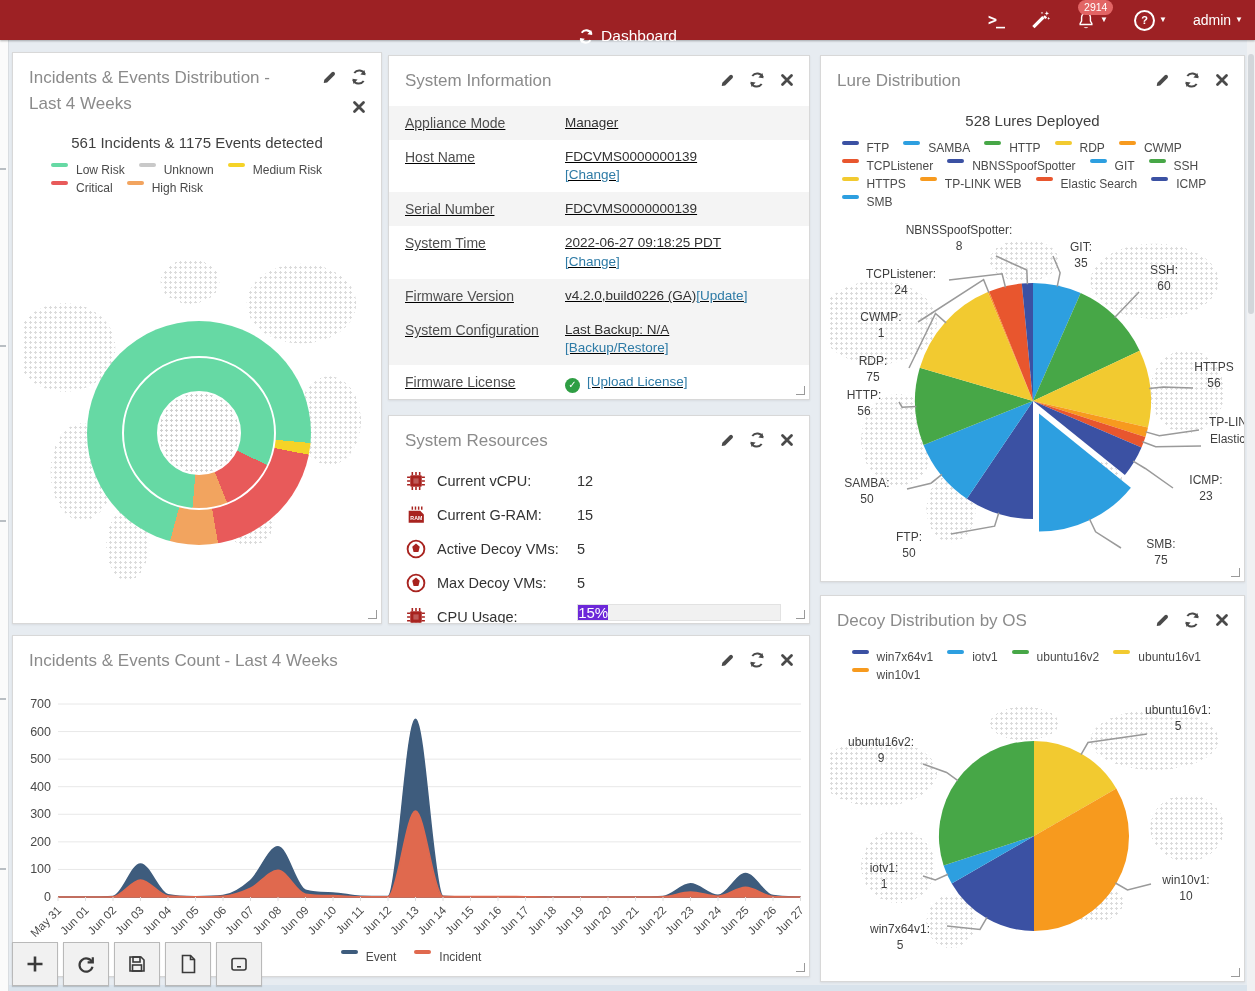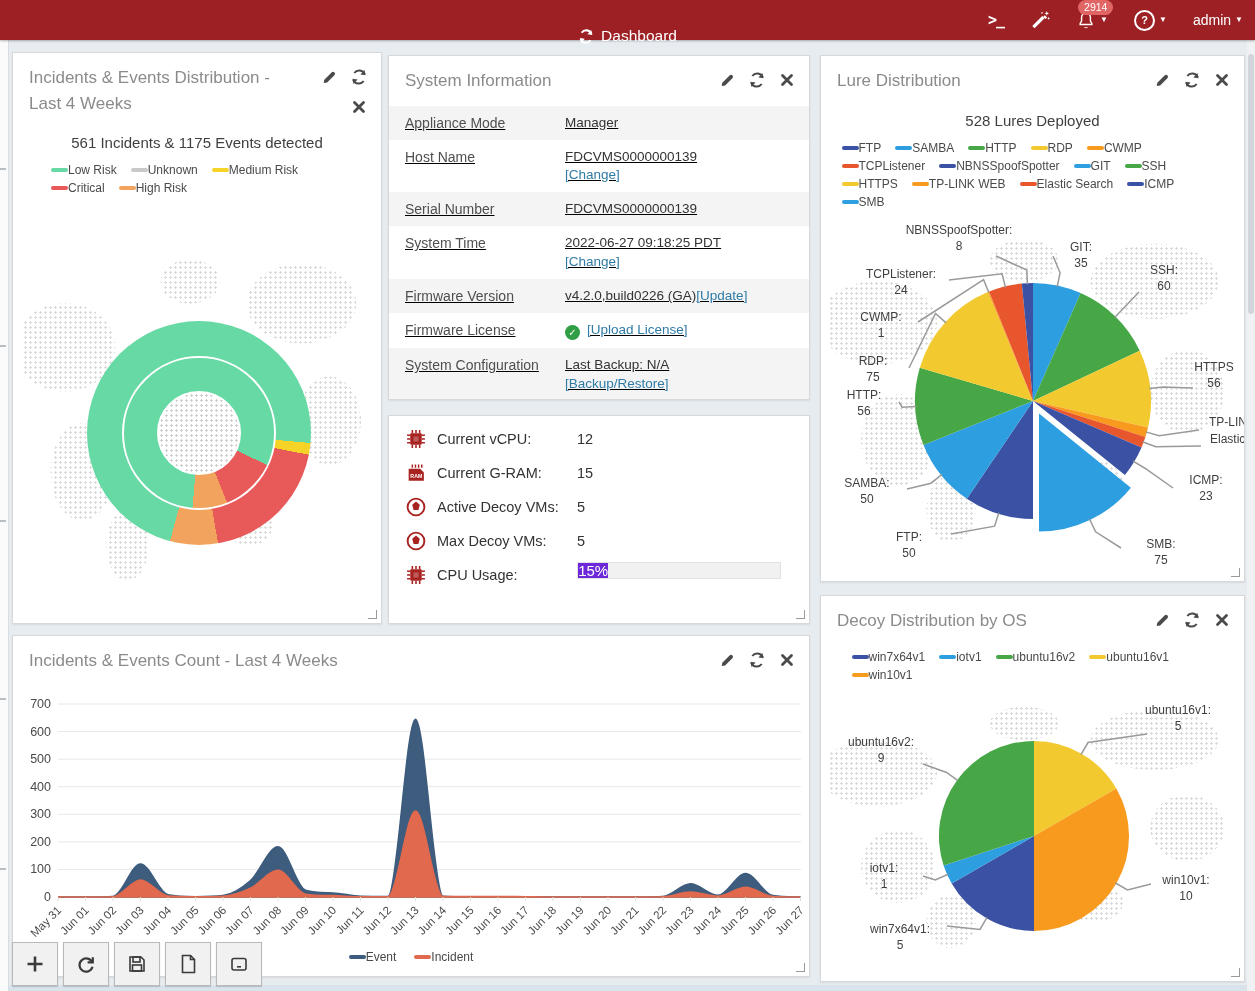--- a/index.html
+++ b/index.html
@@ -26,21 +26,21 @@
   .panel{position:absolute;background:#fff;border:1px solid #d8d8d8;box-shadow:0 1px 2px rgba(0,0,0,.07);overflow:hidden;}
   .panel-head{display:flex;align-items:flex-start;padding:12px 14px 4px 16px;position:relative;z-index:6;}
   .panel-title{font-size:17px;color:#8b8b8b;line-height:1.5;flex:1;}
   .panel-icons{display:flex;gap:14px;justify-content:flex-end;flex-wrap:wrap;margin-left:10px;padding-top:4px;}
   .panel-icons.narrow{width:52px;}
   .pic{width:16px;height:16px;cursor:pointer;flex:0 0 auto;}
   .resize-corner{position:absolute;right:4px;bottom:4px;width:8px;height:8px;border-right:1px solid #9a9a9a;border-bottom:1px solid #9a9a9a;}
 
   .chart-subtitle{text-align:center;font-size:15px;color:#3f3f3f;margin-top:14px;position:relative;z-index:6;}
   .legend{display:flex;flex-wrap:wrap;gap:4px 14px;margin:12px auto 0;position:relative;z-index:6;}
-  .legend-item{display:inline-flex;align-items:center;gap:0;font-size:12px;color:#4a4a4a;cursor:pointer;}
+  .legend-item{display:inline-flex;align-items:flex-start;gap:8px;font-size:12px;color:#4a4a4a;cursor:pointer;}
   .chip{width:17px;height:4px;border-radius:2px;flex:0 0 auto;}
 
   .dots, .map-dots{background-image:radial-gradient(#cfcfcf 1px, rgba(255,255,255,0) 1.15px);background-size:5px 5px;}
   .map-dots{position:absolute;opacity:.75;
     -webkit-mask-image:
       radial-gradient(ellipse 24% 20% at 12% 28%, #000 60%, transparent 61%),
       radial-gradient(ellipse 15% 22% at 17% 62%, #000 60%, transparent 61%),
       radial-gradient(ellipse 14% 10% at 48% 10%, #000 60%, transparent 61%),
       radial-gradient(ellipse 26% 18% at 80% 16%, #000 60%, transparent 61%),
       radial-gradient(ellipse 15% 20% at 88% 48%, #000 60%, transparent 61%),
@@ -247,36 +247,55 @@
           <div class="si-label">System Time</div>
           <div class="si-value">
             <div>2022-06-27 09:18:25 PDT</div>
             <div class="si-link">[Change]</div>
           </div>
         </div>
         <div class="si-row alt">
           <div class="si-label">Firmware Version</div>
           <div class="si-value"><span>v4.2.0,build0226 (GA)</span><span class="si-link">[Update]</span></div>
         </div>
-        <div class="si-row">
-          <div class="si-label">Firmware License</div>
-          <div class="si-value"><span class="check">✓</span><span class="si-link">[Upload License]</span></div>
-        </div>
         <div class="si-row alt">
           <div class="si-label">System Configuration</div>
           <div class="si-value">
             <div>Last Backup: N/A</div>
             <div class="si-link">[Backup/Restore]</div>
           </div>
         </div>
+        <div class="si-row">
+          <div class="si-label">Firmware License</div>
+          <div class="si-value"><span class="check">✓</span><span class="si-link">[Upload License]</span></div>
+        </div>
       </div>
     <div class="resize-corner"></div>
   </div>
 
   <div class="panel" id="panel-sysres" style="left:388px;top:415px;width:420px;height:207px;">
+    <div class="panel-head">
+      <div class="panel-title">System Resources</div>
+      <div class="panel-icons">
+        <svg class="pic" viewBox="0 0 16 16">
+            <path d="M2.8 13.6l.5-2.9L10.8 3.2a2 2 0 0 1 2.8 2.8L6.1 13.5l-3.3.6z" fill="#4a4a4a"></path>
+          </svg>
+        <svg class="pic" viewBox="0 0 16 16">
+            <g stroke="#4a4a4a" stroke-width="2" fill="none">
+              <path d="M13.8 5.2 A6 6 0 0 0 3.3 4.0"></path>
+              <path d="M2.2 10.8 A6 6 0 0 0 12.7 12.0"></path>
+            </g>
+            <path d="M13.4 1.0 L14.6 6.3 L9.4 5.5 Z" fill="#4a4a4a"></path>
+            <path d="M2.6 15.0 L1.4 9.7 L6.6 10.5 Z" fill="#4a4a4a"></path>
+          </svg>
+        <svg class="pic" viewBox="0 0 16 16">
+            <path d="M3.5 3.5 L12.5 12.5 M12.5 3.5 L3.5 12.5" stroke="#4a4a4a" stroke-width="2.8" stroke-linecap="round"></path>
+          </svg>
+      </div>
+    </div>
     <div class="sr-rows">
         <div class="sr-row">
           <span class="sr-icon"><svg viewBox="0 0 21 21" width="22" height="22">
               <g stroke="#a8231f" stroke-width="1.5" fill="none">
                 <path d="M7 2v3M10.5 2v3M14 2v3M7 16v3M10.5 16v3M14 16v3M2 7h3M2 10.5h3M2 14h3M16 7h3M16 10.5h3M16 14h3"></path>
               </g>
               <rect x="5" y="5" width="11" height="11" rx="1" fill="#a8231f"></rect>
               <rect x="8" y="8" width="5" height="5" fill="#fff" opacity="0.25"></rect>
             </svg></span>
           <span class="sr-label">Current vCPU:</span>

